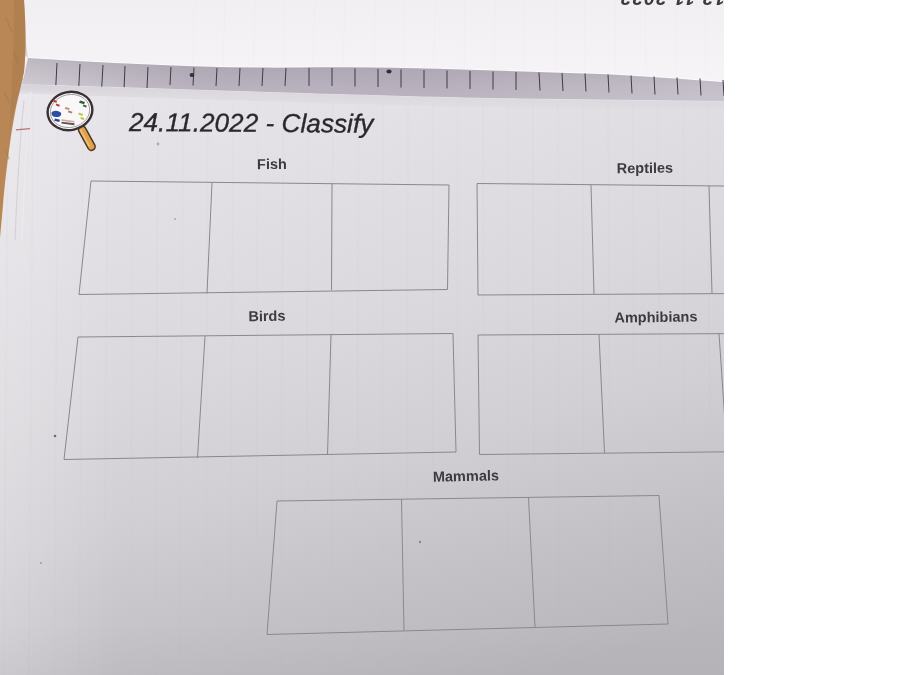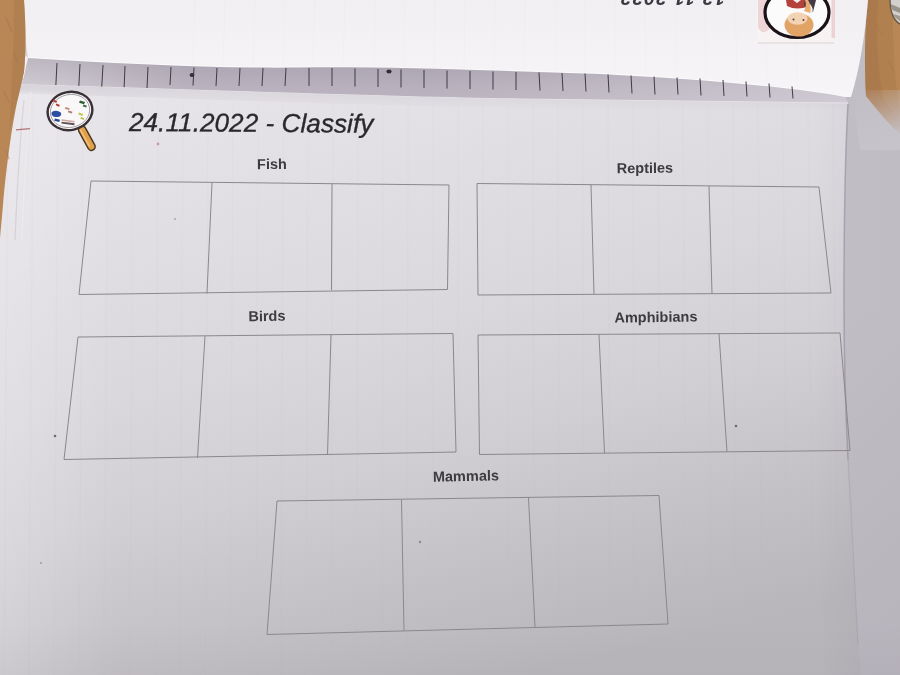--- a/index.html
+++ b/index.html
@@ -1,16 +1,16 @@
 <!DOCTYPE html>
 <html><head>
 <meta charset="utf-8">
 <style>
   html,body{margin:0;padding:0;}
-  #stage{position:relative;width:900px;height:675px;overflow:hidden;background:#c3bfc7;
+  #stage{position:relative;width:724px;height:675px;overflow:hidden;background:#c3bfc7;
          font-family:"Liberation Sans", sans-serif;}
   svg text{font-family:"Liberation Sans", sans-serif;}
 </style>
 </head>
 <body>
 <div id="stage">
 <svg width="900" height="675" viewBox="0 0 900 675">
   <defs>
     <linearGradient id="gpage" x1="0.25" y1="0" x2="0.62" y2="1">
       <stop offset="0" stop-color="#e7e4e9"></stop>

